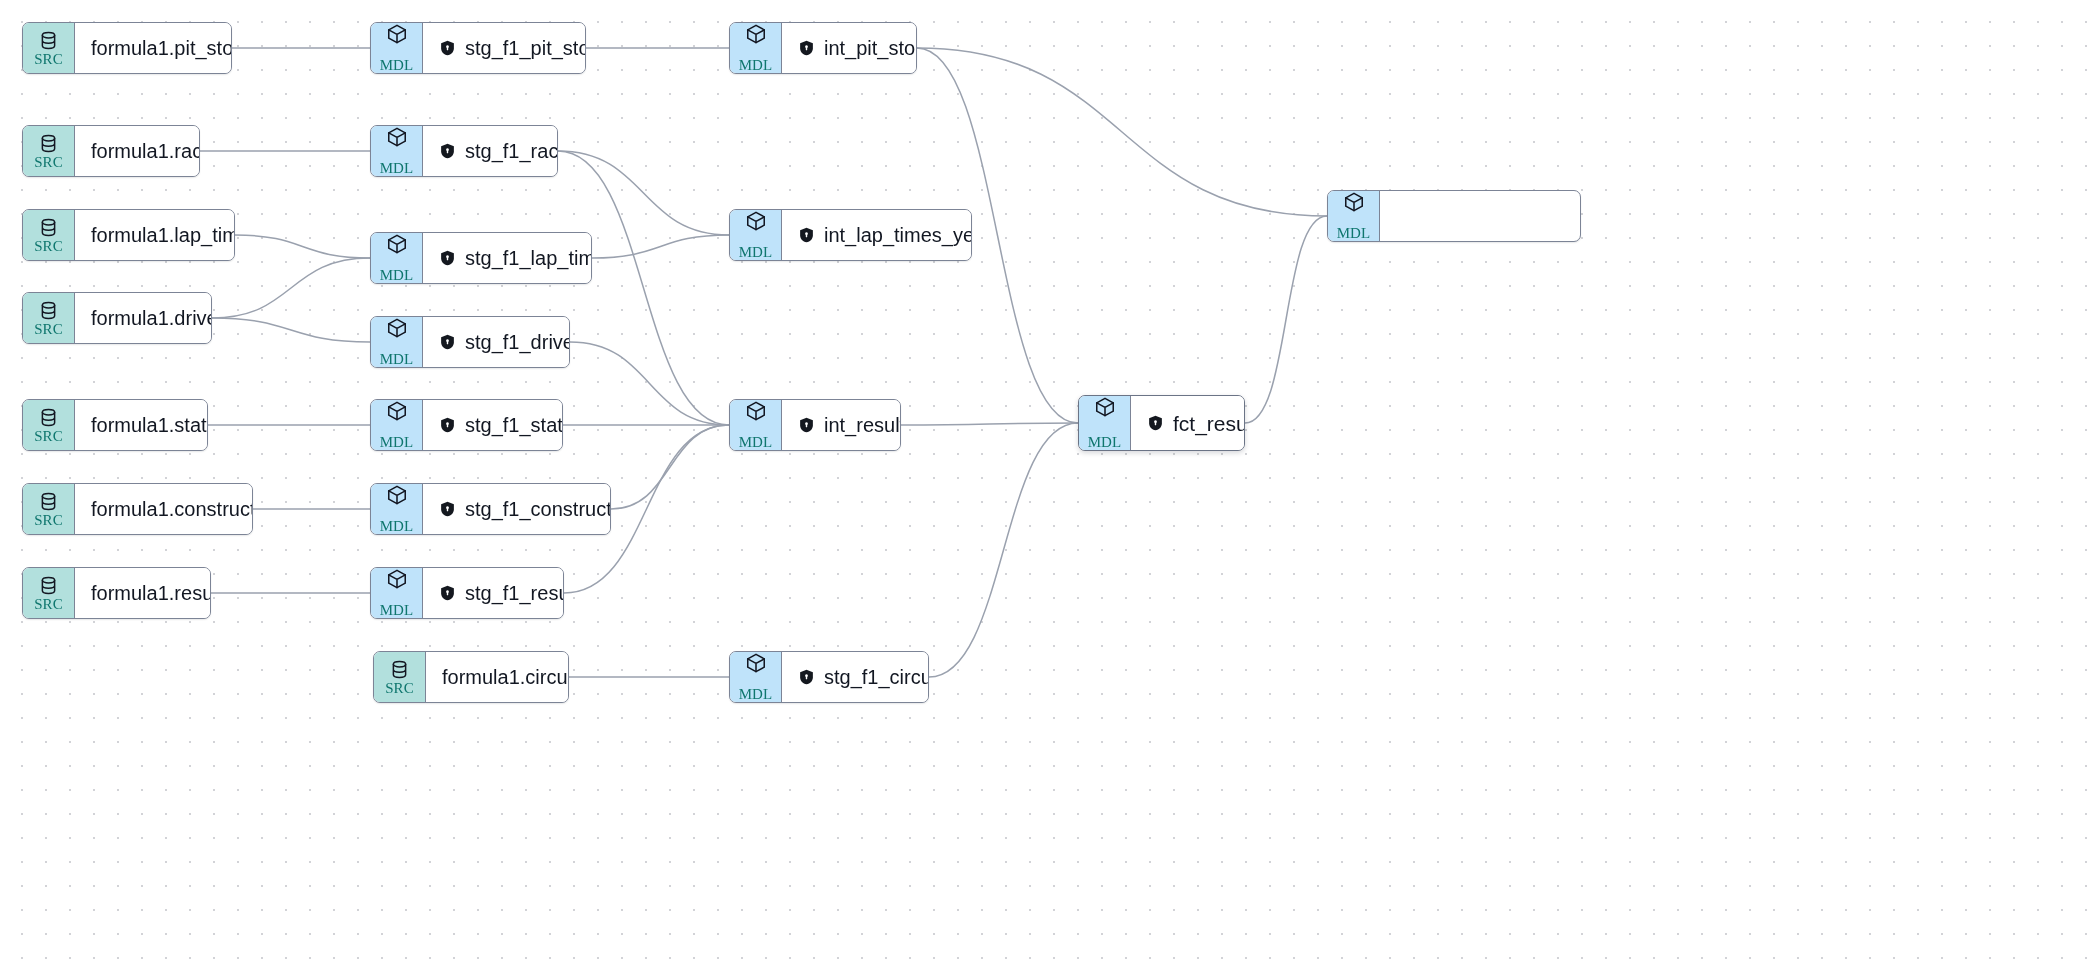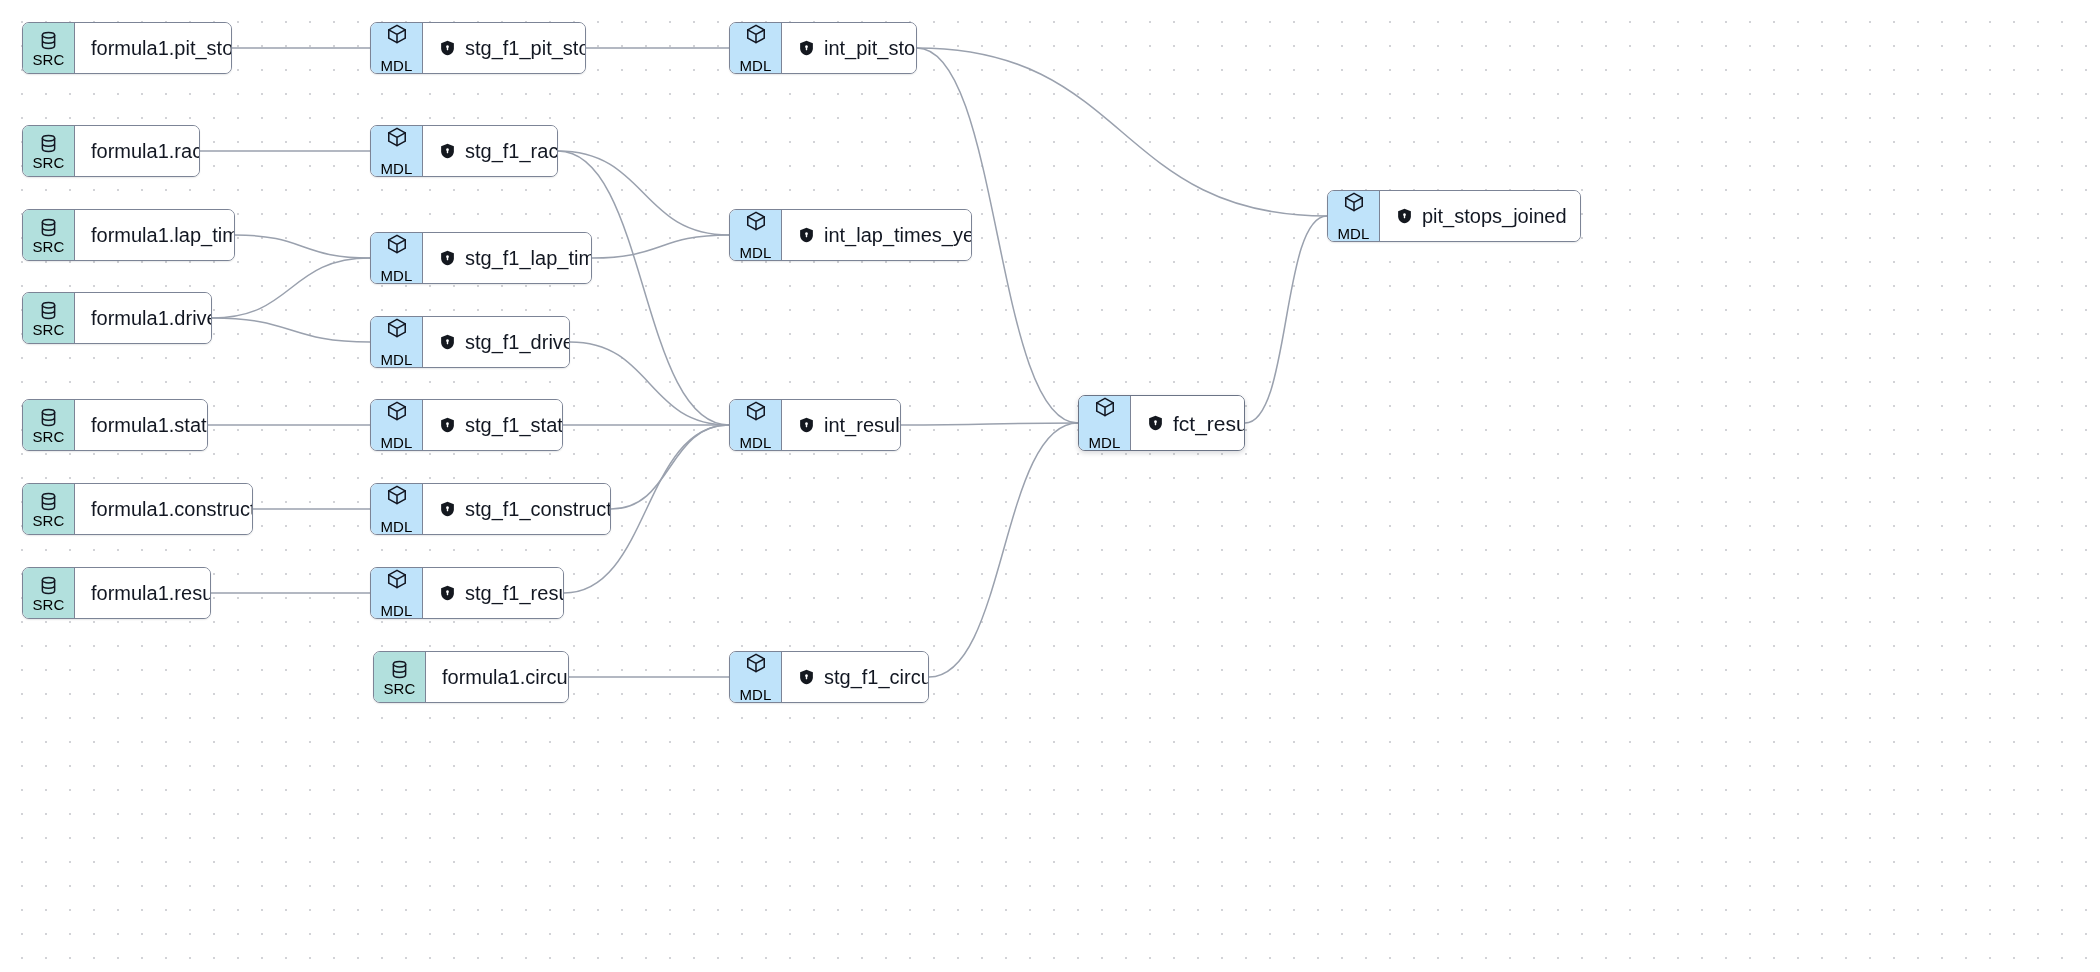--- a/index.html
+++ b/index.html
@@ -60,23 +60,23 @@
     gap: 1px;
     border-right: 1.4px solid #7c8496;
     box-sizing: border-box;
   }
   .badge.src { background: #b2e0dd; }
   .badge.mdl { background: #bfe3fa; justify-content: space-between; }
   .badge svg { display: block; }
   .badge .badge-text {
     font-size: 15px;
     line-height: 1;
-    color: #000000;
+    color: #0f766e;
     letter-spacing: 0.1px;
-    font-family: Liberation Sans, sans-serif;
+    font-family: Liberation Serif, serif;
   }
 
   .node-body {
     flex: 1 1 auto;
     display: flex;
     align-items: center;
     gap: 9px;
     padding: 0 17px 0 16px;
     background: #ffffff;
     white-space: nowrap;
@@ -475,24 +475,15 @@
       <div class="node" style="left: 1327px; top: 190px; width: 254px; height: 52px;">
         <div class="badge mdl">
           <span>
             <svg width="22" height="22" viewBox="0 0 24 24" fill="none" stroke="#131722" stroke-width="1.7" stroke-linejoin="round" stroke-linecap="round">
               <path d="M12 2.6 21 7.5v9L12 21.4 3 16.5v-9z"></path>
               <path d="M3 7.5 12 12.4 21 7.5M12 12.4v9"></path>
             </svg>
           </span>
           <div class="badge-text">MDL</div>
         </div>
-        <div class="node-body">
-          <span>
-            <svg width="17" height="18" viewBox="0 0 24 24" class="shield">
-              <path d="M12 1.8 21 5.2v7.1c0 5.2-3.8 8.9-9 10.1-5.2-1.2-9-4.9-9-10.1V5.2z" fill="#14181f"></path>
-              <path d="M12 8.2a2 2 0 0 0-1 3.7v2.4a1 1 0 0 0 2 0v-2.4a2 2 0 0 0-1-3.7z" fill="#ffffff"></path>
-            </svg>
-          </span>
-          <span class="node-label">pit_stops_joined</span>
-        </div>
       </div>
     </div>
 </div>
 
 </body></html>

